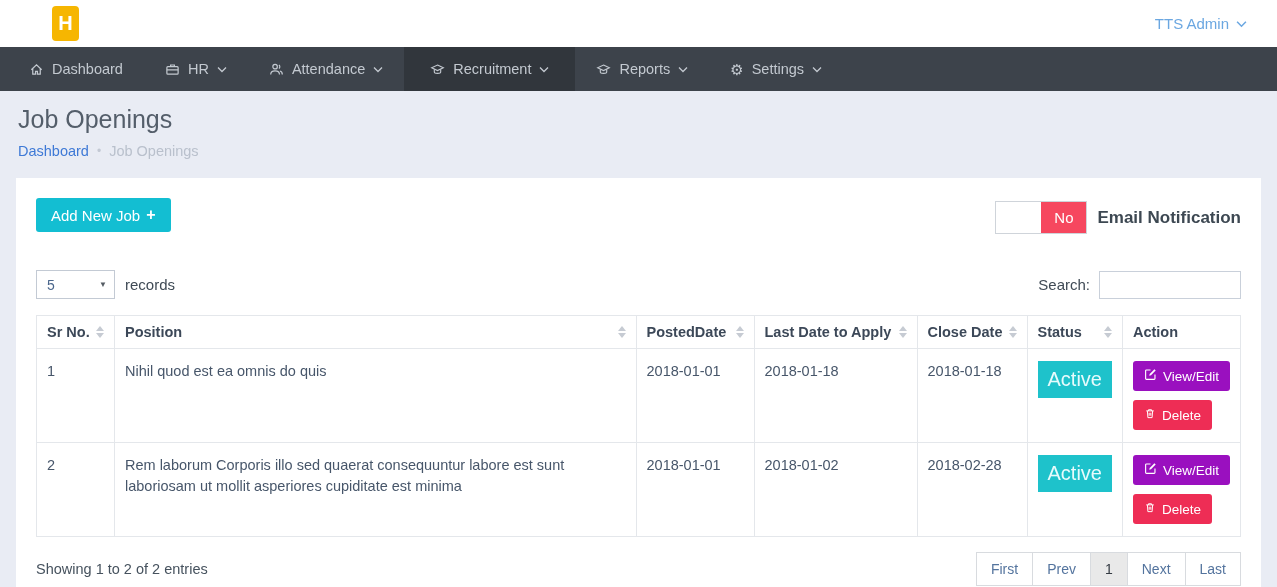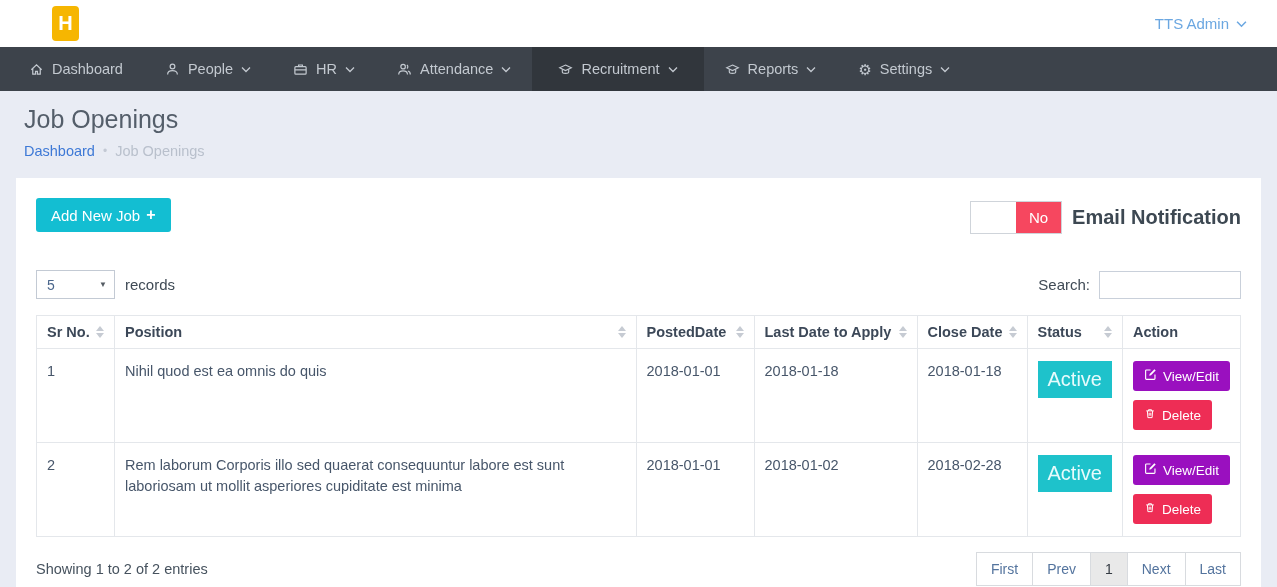--- a/index.html
+++ b/index.html
@@ -32,21 +32,21 @@
     color: #c3c9d0; font-size: 14.5px;
   }
   .nav-item {
     display: flex; align-items: center; gap: 8px;
     padding: 0 21px; cursor: pointer; white-space: nowrap;
   }
   .nav-item.active { background: #31363c; padding: 12px 26px; }
   .nav-item svg, .user-menu svg { display: block; }
   .gear-glyph { font-size: 15px; line-height: 1; }
   
-  .page-header { padding: 14px 24px 19px; }
+  .page-header { padding: 14px 18px 19px; }
   .page-title { font-size: 25px; font-weight: 400; color: #545e6a; }
   .breadcrumb { margin-top: 9px; font-size: 14.5px; display: flex; align-items: center; gap: 8px; }
   .breadcrumb .link { color: #3e79d6; cursor: pointer; }
   .breadcrumb .sep { color: #c3c9d4; font-size: 12px; }
   .breadcrumb .current { color: #b9c0cc; }
   
   .card {
     margin: 0 16px 10px; background: #ffffff;
     padding: 20px 20px 18px; min-height: 397px;
   }
@@ -57,21 +57,21 @@
     font-family: inherit; display: flex; align-items: center; gap: 6px;
   }
   .btn-add b { font-size: 16px; }
   .toggle-wrap { display: flex; align-items: center; gap: 10px; margin-top: 3px; }
   .toggle { width: 92px; height: 33px; border: 1px solid #cfd4da; display: flex; cursor: pointer; }
   .toggle .half-off { width: 46px; background: #ffffff; }
   .toggle .half-on {
     width: 46px; background: #f6475f; color: #ffffff; font-size: 15px;
     display: flex; align-items: center; justify-content: center;
   }
-  .toggle-label { font-weight: bold; font-size: 20px; color: #3d4852; }
+  .toggle-label { font-weight: bold; font-size: 17px; color: #3d4852; }
   .controls-row { display: flex; justify-content: space-between; align-items: center; margin-bottom: 16px; }
   .records-wrap { display: flex; align-items: center; gap: 10px; }
   .select-box {
     width: 79px; height: 29px; border: 1px solid #c3cad4; background: #fff;
     display: flex; align-items: center; justify-content: space-between;
     padding: 0 7px 0 10px; cursor: pointer; font-size: 14px; color: #4a668c;
   }
   .select-caret { font-size: 8px; color: #555c64; }
   .records-label, .search-label { font-size: 15px; color: #3f4a55; }
   .search-wrap { display: flex; align-items: center; gap: 9px; }
@@ -126,34 +126,20 @@
 </header>
 
 <nav class="navbar">
   <div class="nav-item">
     <span>
       <svg width="15" height="15" viewBox="0 0 16 16">
           <path d="M2.5 8.2 L8 3 L13.5 8.2 M4 7 V13 H7 V10 H9 V13 H12 V7" fill="none" stroke="currentColor" stroke-width="1.3"></path>
         </svg>
     </span>
     <span>Dashboard</span>
-  </div>
-  <div class="nav-item">
-    <span>
-      <svg width="15" height="15" viewBox="0 0 16 16">
-          <circle cx="8" cy="4.8" r="2.5" fill="none" stroke="currentColor" stroke-width="1.3"></circle>
-          <path d="M2.8 13.3 C2.8 10.2 5.2 9.2 8 9.2 C10.8 9.2 13.2 10.2 13.2 13.3" fill="none" stroke="currentColor" stroke-width="1.3"></path>
-        </svg>
-    </span>
-    <span>People</span>
-    <span class="chev">
-      <svg width="10" height="7" viewBox="0 0 10 7">
-          <polyline points="1,1.5 5,5.5 9,1.5" fill="none" stroke="currentColor" stroke-width="1.3"></polyline>
-        </svg>
-    </span>
   </div>
   <div class="nav-item">
     <span>
       <svg width="15" height="15" viewBox="0 0 16 16">
           <rect x="2" y="5" width="12" height="8" rx="1" fill="none" stroke="currentColor" stroke-width="1.3"></rect>
           <path d="M6 5 V3.2 H10 V5 M2 8.3 H14" fill="none" stroke="currentColor" stroke-width="1.3"></path>
         </svg>
     </span>
     <span>HR</span>
     <span class="chev">

